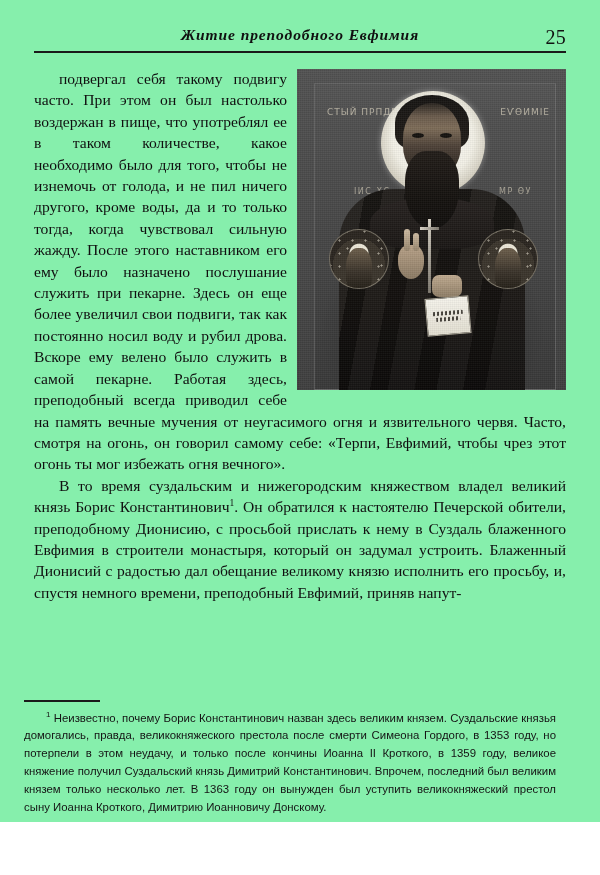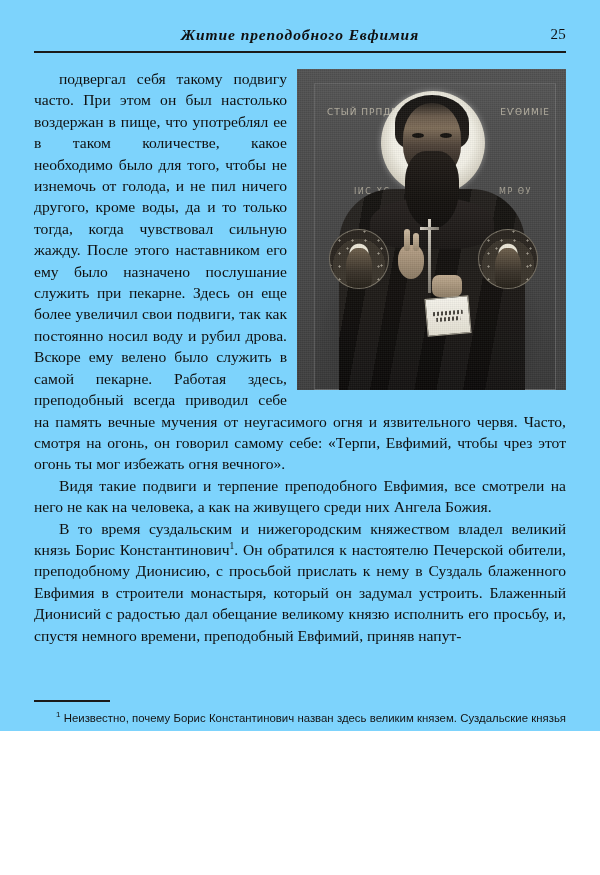--- a/index.html
+++ b/index.html
@@ -3,22 +3,22 @@
 <meta charset="utf-8">
 <style>
   html, body {
     margin: 0;
     padding: 0;
     background: #ffffff;
   }
   .page {
     position: relative;
     width: 600px;
-    height: 731px;
-    background: #7dd3fc;
+    height: 822px;
+    background: #86efac;
     overflow: hidden;
     font-family: "Liberation Serif", "DejaVu Serif", serif;
     color: #101010;
   }
 
   
   .header {
     position: absolute;
     left: 34px;
     top: 26px;
@@ -34,21 +34,21 @@
     font-style: italic;
     font-weight: bold;
     font-size: 15.5px;
     letter-spacing: 0.9px;
     white-space: nowrap;
   }
   .header-folio {
     position: absolute;
     right: 0;
     top: 0;
-    font-size: 15px;
+    font-size: 20px;
     letter-spacing: 0.3px;
   }
   .header-rule {
     position: absolute;
     left: 34px;
     top: 51px;
     width: 532px;
     height: 2px;
     background: #1a1a1a;
   }
@@ -309,21 +309,21 @@
     font-size: 15.6px;
     line-height: 21.4px;
     text-align: justify;
     text-indent: 25px;
     hyphens: manual;
   }
 
   
   .footnote {
     position: absolute;
-    left: 34px;
+    left: 24px;
     top: 700px;
     width: 532px;
   }
   .fn-rule {
     width: 76px;
     height: 1.5px;
     background: #1a1a1a;
     margin-bottom: 8px;
   }
   .fn-text {
@@ -396,21 +396,20 @@
       </div>
       <div class="medallion r">
         <div class="med-stars"></div>
         <div class="med-figure"></div>
       </div>
 
       <div class="ill-grain"></div>
     </div>
 
     <p>подвергал себя такому подвигу часто. При этом он был настолько воздержан в пище, что употреблял ее в таком количестве, какое необходимо было для того, чтобы не изнемочь от голода, и не пил ничего другого, кроме воды, да и то только тогда, когда чувствовал сильную жажду. После этого наставником его ему было назначено послушание служить при пекарне. Здесь он еще более увеличил свои подвиги, так как постоянно носил воду и рубил дрова. Вскоре ему велено было служить в самой пекарне. Работая здесь, преподобный всегда приводил себе на память вечные мучения от неугасимого огня и язвительного червя. Часто, смотря на огонь, он говорил самому себе: «Терпи, Евфимий, чтобы чрез этот огонь ты мог избежать огня вечного».</p>
-    <p>Видя такие подвиги и терпение преподобного Евфимия, все смотрели на него не как на человека, а как на живущего среди них Ангела Божия.</p>
     <p><span>В то время суздальским и нижегородским княжеством владел великий князь Борис Константинович</span><span class="sup">1</span><span>. Он обратился к настоятелю Печерской обители, преподобному Дионисию, с просьбой прислать к нему в Суздаль блаженного Евфимия в строители монастыря, который он задумал устроить. Блаженный Дионисий с радостью дал обещание великому князю исполнить его просьбу, и, спустя немного времени, преподобный Евфимий, приняв напут-</span></p>
   </div>
 
   <div class="footnote">
     <div class="fn-rule"></div>
     <p class="fn-text"><span class="fn-marker">1</span> <span>Неизвестно, почему Борис Константинович назван здесь великим князем. Суздальские князья домогались, правда, великокняжеского престола после смерти Симеона Гордого, в 1353 году, но потерпели в этом неудачу, и только после кончины Иоанна II Кроткого, в 1359 году, великое княжение получил Суздальский князь Димитрий Константинович. Впрочем, последний был великим князем только несколько лет. В 1363 году он вынужден был уступить великокняжеский престол сыну Иоанна Кроткого, Димитрию Иоанновичу Донскому.</span></p>
   </div>
 
 </div>
 

